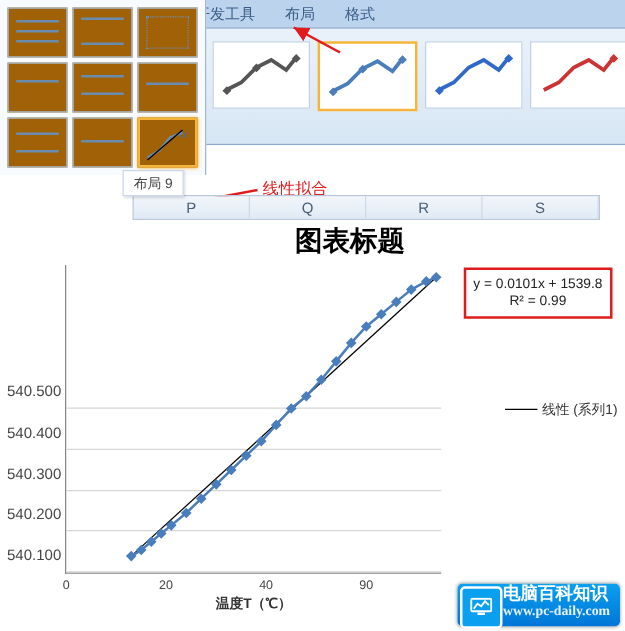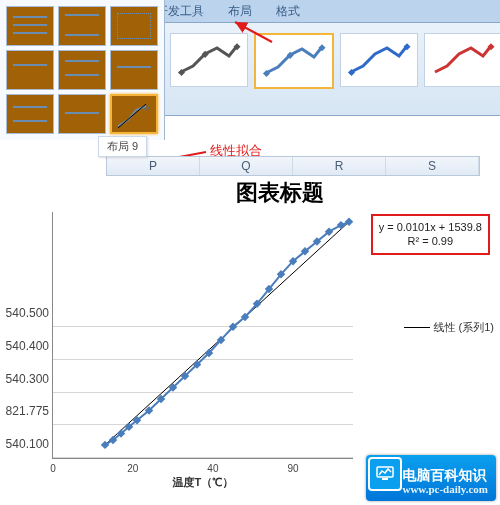--- a/index.html
+++ b/index.html
@@ -205,21 +205,21 @@
   }
   .arrow { stroke: #e11b1b; stroke-width: 2; fill: none; }
   .arrowhead { fill: #e11b1b; }
   .watermark {
     position: absolute;
     right: 4px;
     bottom: 4px;
     background: linear-gradient(#0aa0ef, #0076d8);
     color: #fff;
     border-radius: 4px;
-    padding: 12px 8px 4px 36px;
+    padding: 0 8px 4px 36px;
     font-weight: bold;
     font-family: "Microsoft YaHei";
     box-shadow: 0 0 3px rgba(0,0,0,0.4);
     height: 30px;
     display: flex;
     flex-direction: column;
     justify-content: center;
   }
   .watermark .icon {
     position: absolute;
@@ -369,21 +369,21 @@
 </div>
 
 <div class="chart-area">
   <div class="chart-title">图表标题</div>
 
   <div class="plot">
 
     <div class="grid-h" style="bottom:0%"></div>
     <div class="y-label" style="bottom:0%">540.100</div>
     <div class="grid-h" style="bottom:13.3%"></div>
-    <div class="y-label" style="bottom:13.3%">821.775</div>
+    <div class="y-label" style="bottom:13.3%">540.200</div>
     <div class="grid-h" style="bottom:26.6%"></div>
     <div class="y-label" style="bottom:26.6%">540.300</div>
     <div class="grid-h" style="bottom:39.9%"></div>
     <div class="y-label" style="bottom:39.9%">540.400</div>
     <div class="grid-h" style="bottom:53.2%"></div>
     <div class="y-label" style="bottom:53.2%">540.500</div>
 
     <div class="x-label" style="left:0%">0</div>
     <div class="x-label" style="left:26.6%">20</div>
     <div class="x-label" style="left:53.3%">40</div>

